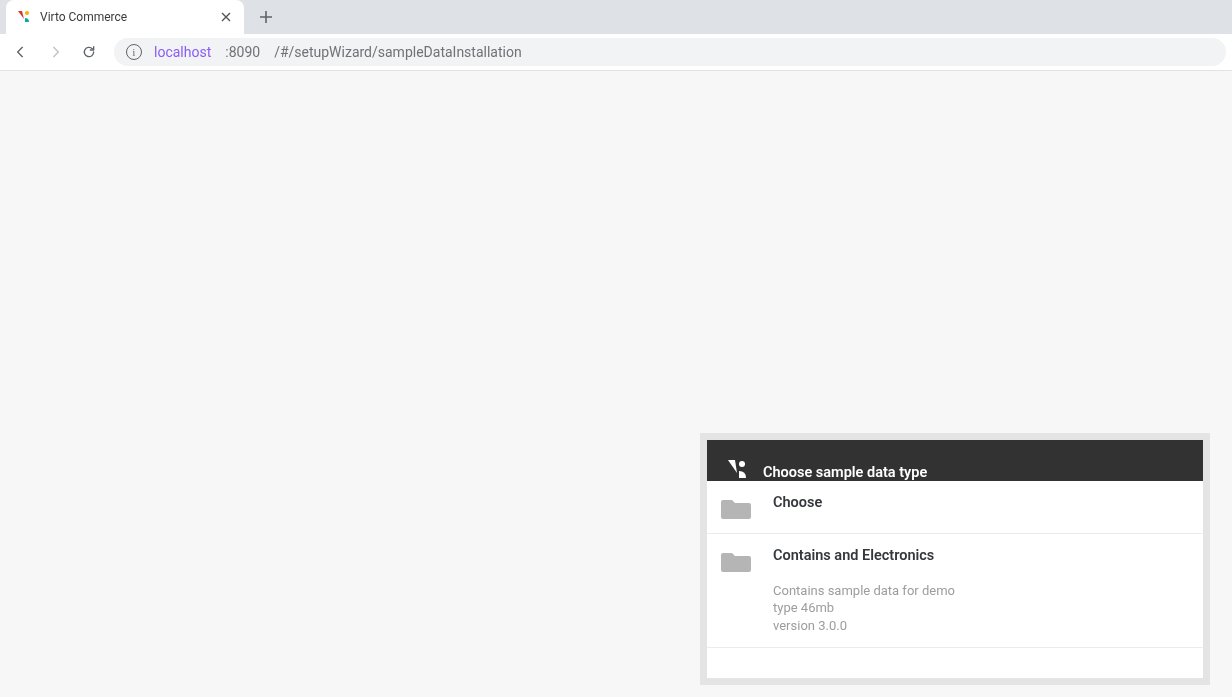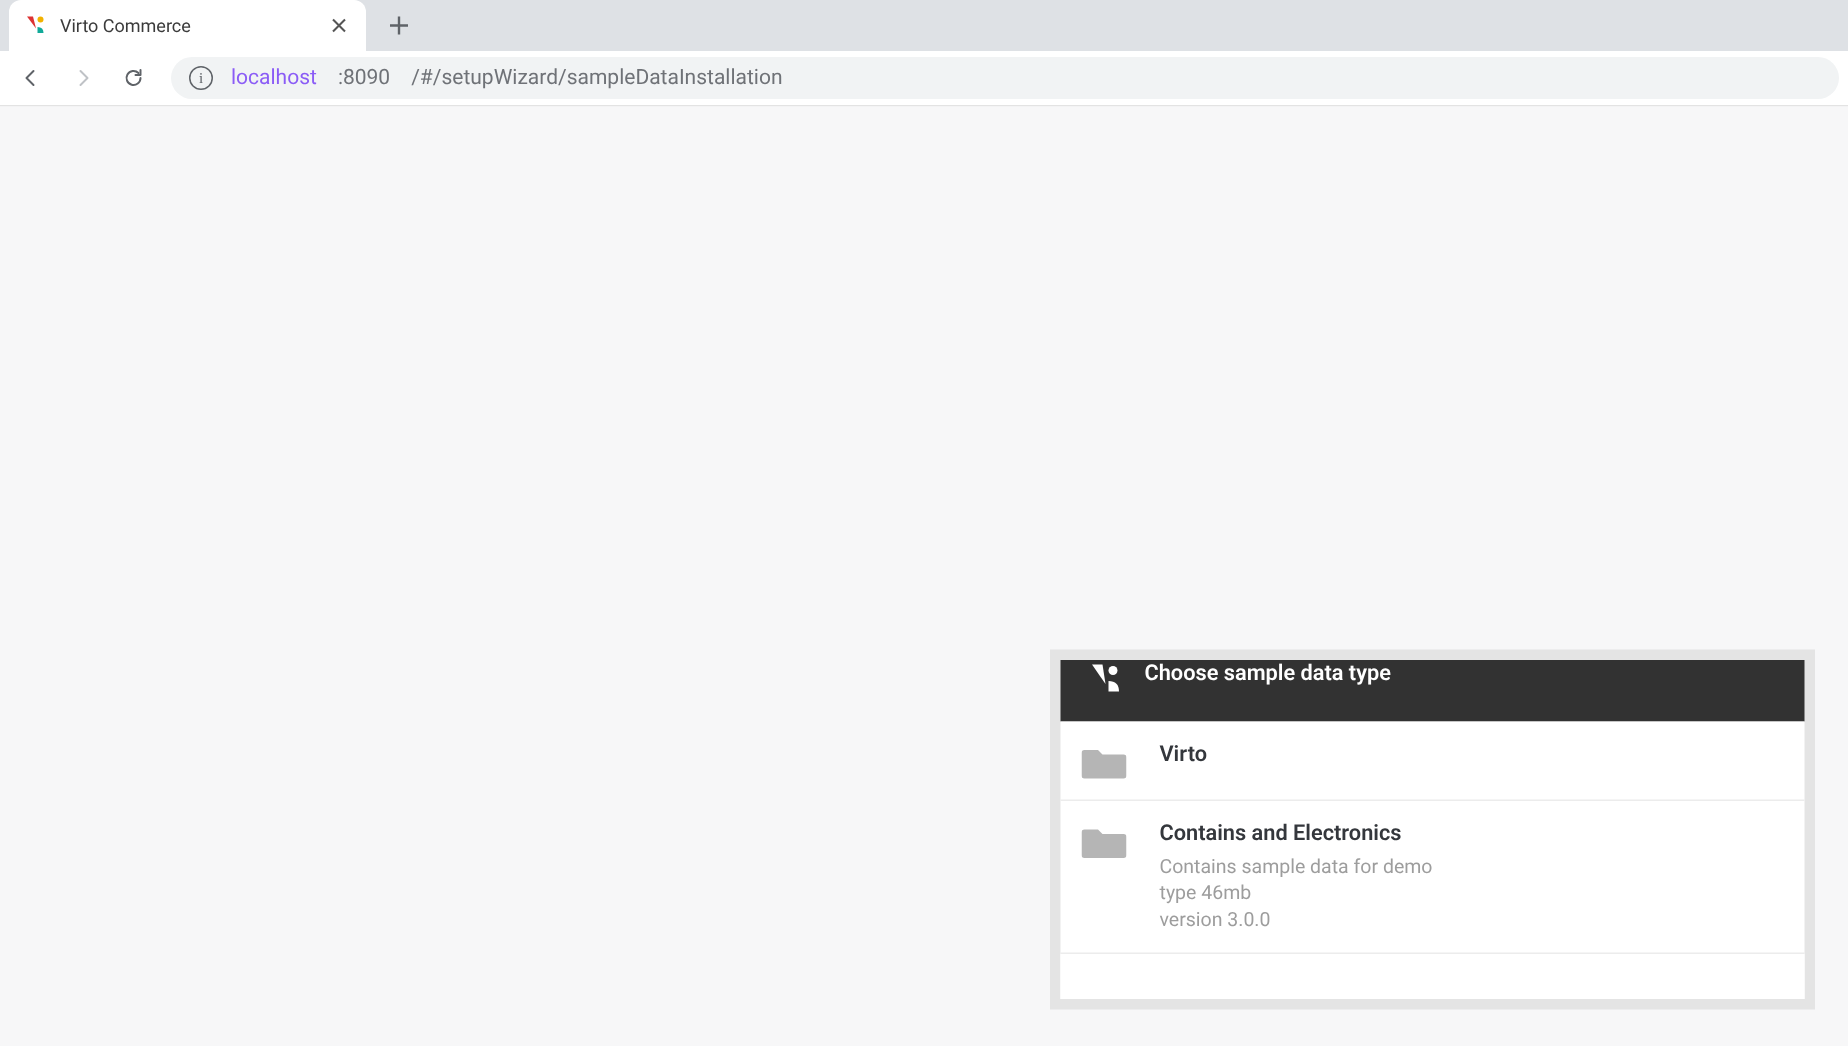--- a/index.html
+++ b/index.html
@@ -86,41 +86,41 @@
     left:700px;
     top:362px;
     width:510px;
     background:#e4e4e4;
     padding:7px;
   }
   .wizard-header {
     background:#323232;
     height:41px;
     display:flex;
-    align-items:flex-start;
+    align-items:flex-end;
     padding:0 18px;
     color:#fff;
     font-size:14.5px;
     font-weight:600;
   }
   .wizard-header .logo { width:24px; height:24px; margin-right:14px; position:relative; }
   .wizard-body { background:#ffffff; }
   .option {
     display:flex;
     padding:13px 16px 13px 14px;
     border-bottom:1px solid #ececec;
     cursor:pointer;
   }
   .option .folder {
     width:30px; height:24px; margin-right:22px; margin-top:2px; flex-shrink:0;
   }
   .option .folder svg { width:30px; height:24px; fill:#b5b5b5; }
   .option .text { flex:1; }
   .option-title { font-size:14.5px; font-weight:600; color:#34373c; line-height:1.3; }
-  .option-desc { font-size:13px; color:#9d9d9d; line-height:1.35; margin-top:4px; }
+  .option-desc { font-size:13px; color:#9d9d9d; line-height:1.35; margin-top:16px; }
   .wizard-footer { height:30px; background:#fff; }
 
   
   .virto-favicon svg, .wizard-header .logo svg { overflow: visible; }
 </style>
 </head>
 <body>
 
 <div class="tab-strip">
   <div class="tab">
@@ -184,21 +184,21 @@
     </div>
     <div class="wizard-body">
 
       <div class="option">
         <span class="folder">
           <svg viewBox="0 0 30 24">
               <path d="M2 4 h9 l3 3 h14 a2 2 0 0 1 2 2 v12 a2 2 0 0 1 -2 2 H2 a2 2 0 0 1 -2 -2 V6 a2 2 0 0 1 2 -2 z"></path>
             </svg>
         </span>
         <div class="text">
-          <div class="option-title">Virto</div>
+          <div class="option-title">Choose</div>
         </div>
       </div>
 
       <div class="option">
         <span class="folder">
           <svg viewBox="0 0 30 24">
               <path d="M2 4 h9 l3 3 h14 a2 2 0 0 1 2 2 v12 a2 2 0 0 1 -2 2 H2 a2 2 0 0 1 -2 -2 V6 a2 2 0 0 1 2 -2 z"></path>
             </svg>
         </span>
         <div class="text">

